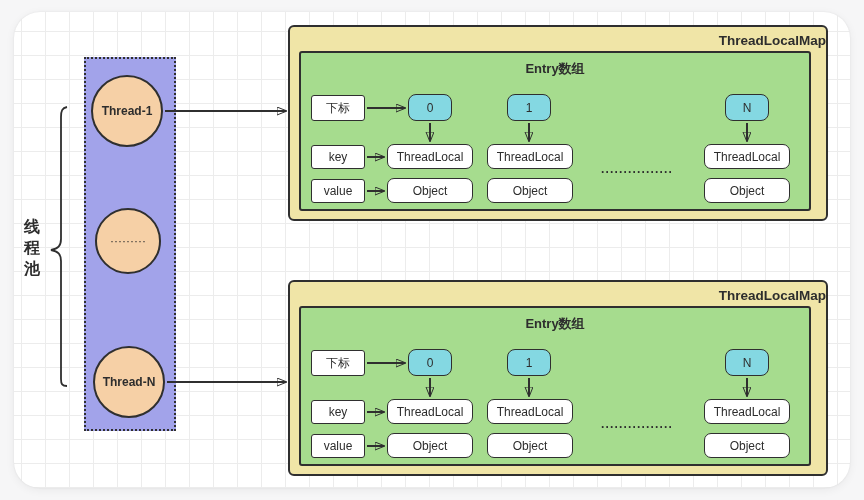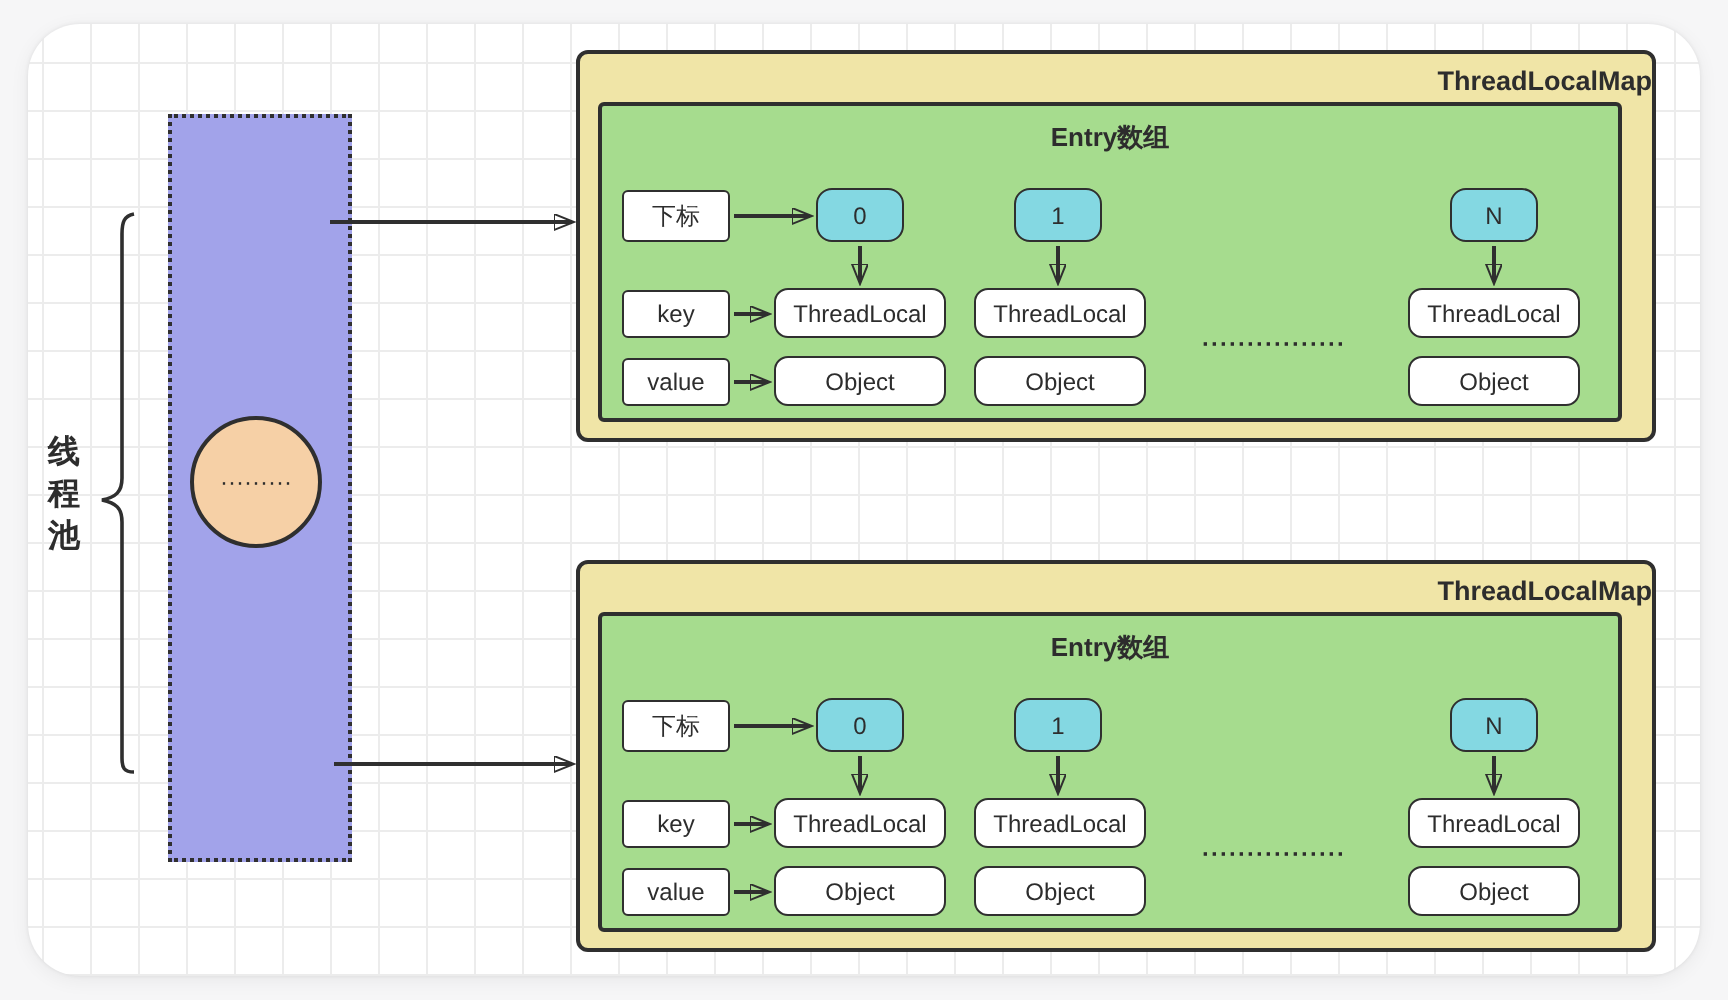--- a/index.html
+++ b/index.html
@@ -101,21 +101,23 @@
     <line stroke-width="2" marker-end="url(#ah)" x1="747" y1="123" x2="747" y2="141"></line>
 
     <line stroke-width="2" marker-end="url(#ah)" x1="367" y1="363" x2="405" y2="363"></line>
     <line stroke-width="2" marker-end="url(#ah)" x1="367" y1="412" x2="384" y2="412"></line>
     <line stroke-width="2" marker-end="url(#ah)" x1="367" y1="446" x2="384" y2="446"></line>
     <line stroke-width="2" marker-end="url(#ah)" x1="430" y1="378" x2="430" y2="396"></line>
     <line stroke-width="2" marker-end="url(#ah)" x1="529" y1="378" x2="529" y2="396"></line>
     <line stroke-width="2" marker-end="url(#ah)" x1="747" y1="378" x2="747" y2="396"></line>
   </svg>
 
+  <div class="abs thread-circle" style="left:91px;top:75px;width:72px;height:72px;">Thread-1</div>
   <div class="abs thread-circle" style="left:95px;top:208px;width:66px;height:66px;font-weight:400;">·········</div>
+  <div class="abs thread-circle" style="left:93px;top:346px;width:72px;height:72px;">Thread-N</div>
 
   <div class="abs map-outer" style="top:25px;">
     <div class="map-title">ThreadLocalMap</div>
   </div>
   <div class="abs map-inner" style="top:51px;">
     <div class="entry-title">Entry数组</div>
   </div>
 
   <div class="abs label-box" style="left:311px;top:95px;height:26px;">下标</div>
   <div class="abs cell-box" style="left:408px;top:94px;">0</div>

